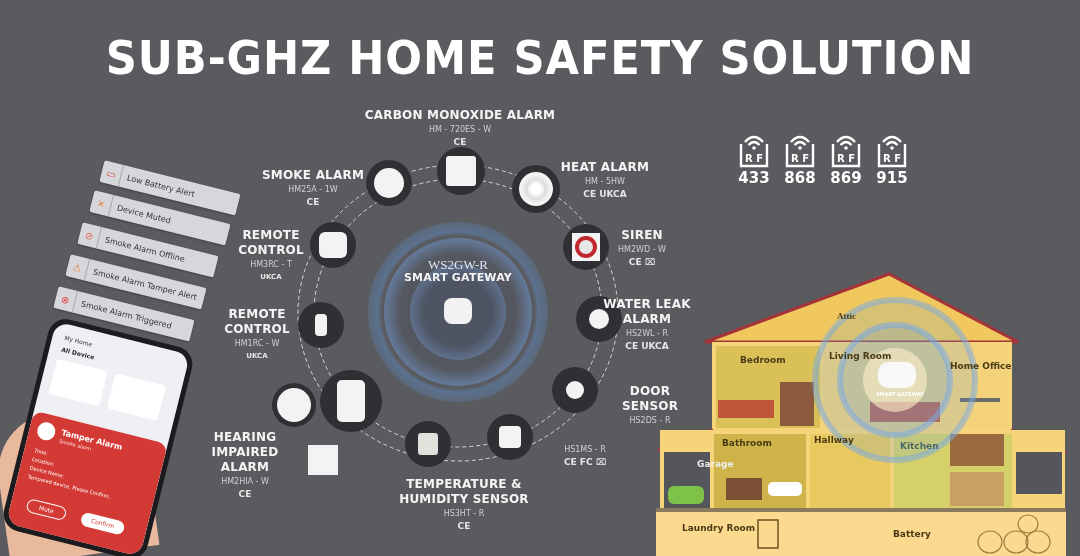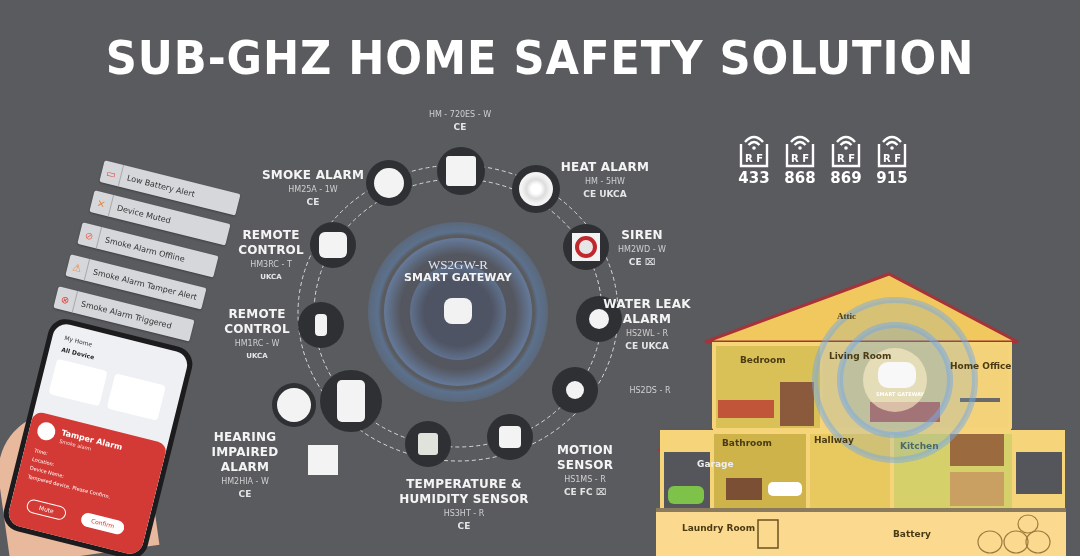--- a/index.html
+++ b/index.html
@@ -119,20 +119,21 @@
   <div class="dev" style="width:18px; height:18px; border-radius:50%;"></div>
 </div>
 <div class="node" style="left:487px; top:414px; width:46px; height:46px;">
   <div class="dev" style="width:22px; height:22px; border-radius:4px;"></div>
 </div>
 <div class="node" style="left:405px; top:421px; width:46px; height:46px;">
   <div class="dev" style="width:20px; height:22px; border-radius:3px; background:#dfe3dc;"></div>
 </div>
 
 <div class="abs lbl" style="left:360px; top:108px; width:200px;">
+  <div class="name">CARBON MONOXIDE ALARM</div>
   <div class="model">HM - 720ES - W</div>
   <div class="cert">CE</div>
 </div>
 <div class="abs lbl" style="left:258px; top:168px; width:110px;">
   <div class="name">SMOKE ALARM</div>
   <div class="model">HM25A - 1W</div>
   <div class="cert">CE</div>
 </div>
 <div class="abs lbl" style="left:560px; top:160px; width:90px;">
   <div class="name">HEAT ALARM</div>
@@ -156,30 +157,30 @@
   <div class="model">HM1RC - W</div>
   <div class="cert" style="font-size:7px;">UKCA</div>
 </div>
 <div class="abs lbl" style="left:602px; top:297px; width:90px;">
   <div class="name">WATER LEAK</div>
   <div class="name">ALARM</div>
   <div class="model">HS2WL - R</div>
   <div class="cert">CE UKCA</div>
 </div>
 <div class="abs lbl" style="left:600px; top:384px; width:100px;">
+  <div class="name">DOOR SENSOR</div>
   <div class="model">HS2DS - R</div>
 </div>
 <div class="abs lbl" style="left:190px; top:430px; width:110px;">
   <div class="name">HEARING</div>
   <div class="name">IMPAIRED ALARM</div>
   <div class="model">HM2HIA - W</div>
   <div class="cert">CE</div>
 </div>
 <div class="abs lbl" style="left:530px; top:443px; width:110px;">
-  <div class="name">MOTION SENSOR</div>
   <div class="model">HS1MS - R</div>
   <div class="cert">CE FC ⌧</div>
 </div>
 <div class="abs lbl" style="left:375px; top:477px; width:130px;margin-left:24px;">
   <div class="name">TEMPERATURE &amp;</div>
   <div class="name">HUMIDITY SENSOR</div>
   <div class="model">HS3HT - R</div>
   <div class="cert">CE</div>
 </div>
 

